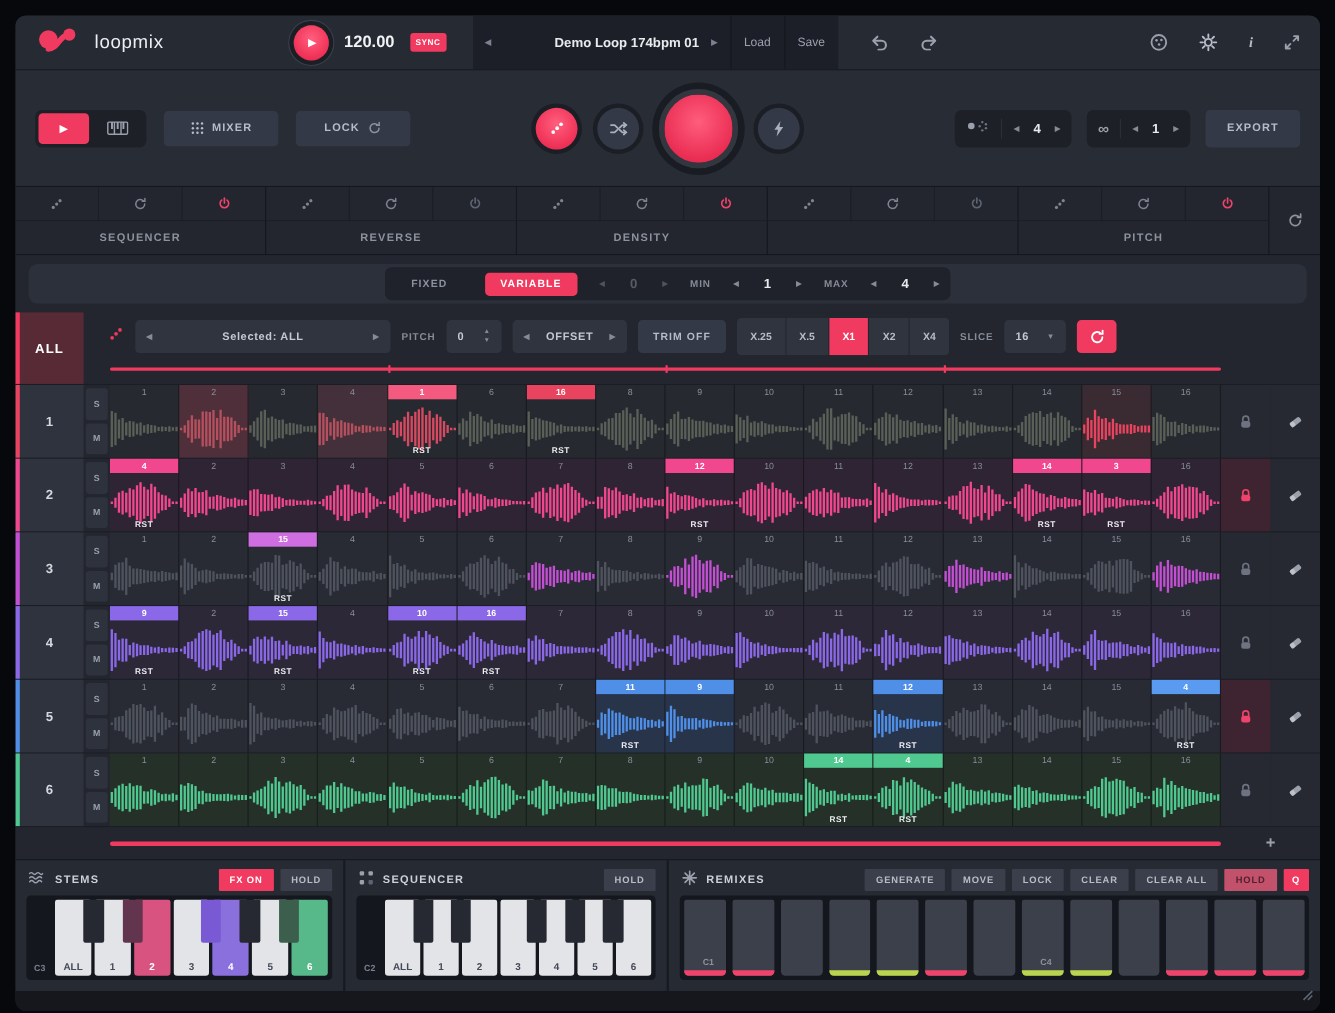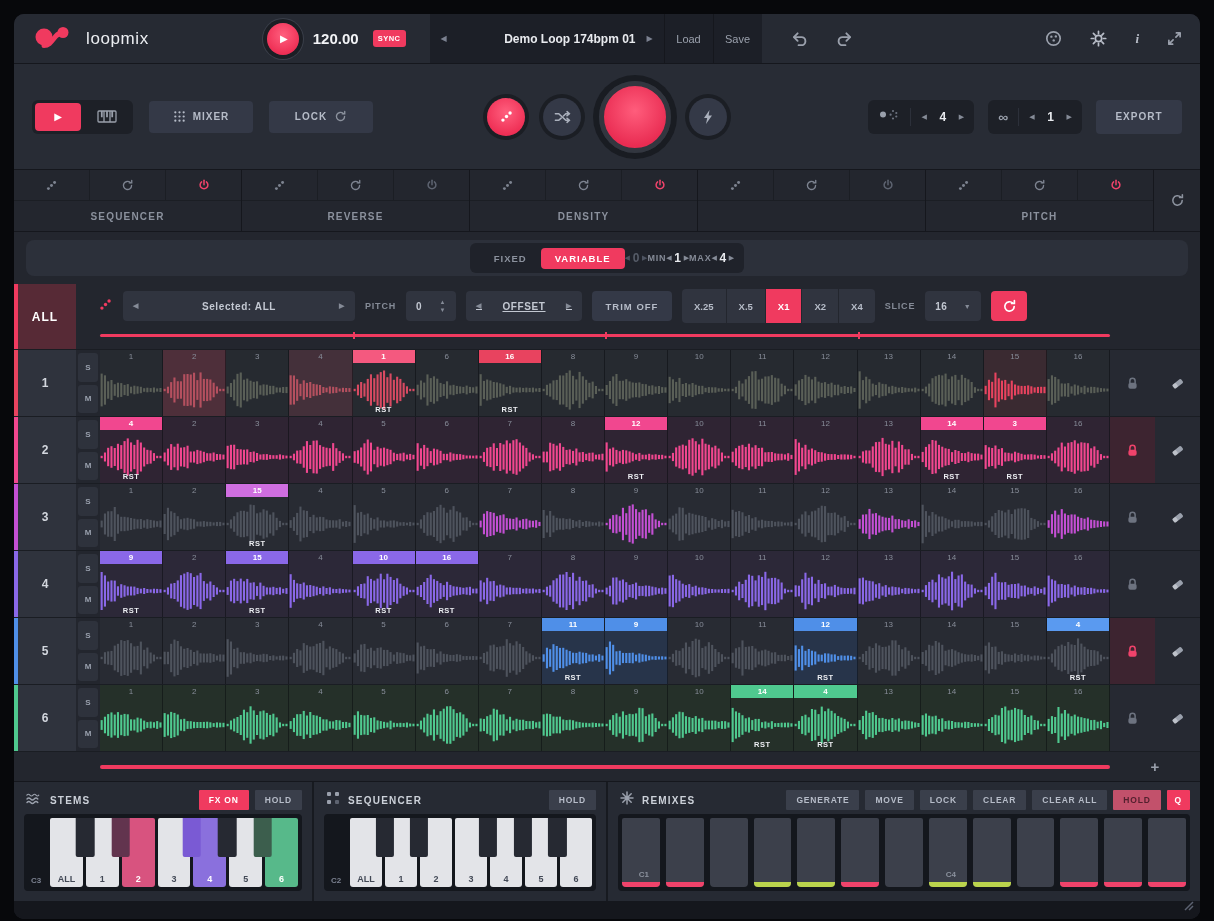--- a/index.html
+++ b/index.html
@@ -60,35 +60,35 @@
   .tab-icons{height:31px;display:flex;}
   .tab-icon-cell{flex:1;display:flex;align-items:center;justify-content:center;border-right:1px solid #1b1e24;border-bottom:1px solid #1b1e24;cursor:pointer;}
   .tab-icon-cell:last-child{border-right:none;}
   .tab-label{flex:1;display:flex;align-items:center;justify-content:center;font-size:10px;font-weight:bold;letter-spacing:1.2px;color:#8b919d;cursor:pointer;}
   .tab-label.active{background:#454b57;color:#f0f2f5;}
   .tab-refresh{width:46px;display:flex;align-items:center;justify-content:center;cursor:pointer;}
 
   
   .varwrap{height:52px;flex:0 0 52px;padding:8px 12px;background:#23262e;}
   .varpanel{height:100%;background:#2c303a;border-radius:8px;display:flex;align-items:center;justify-content:center;}
-  .varpill{background:#1f222a;border-radius:6px;height:30px;display:flex;align-items:center;padding:0 10px;gap:0;}
+  .varpill{background:#1f222a;border-radius:6px;height:30px;display:flex;align-items:center;padding:0 10px;gap:20px;}
   .var-btn{font-size:9.5px;font-weight:bold;letter-spacing:1px;color:#8b919d;padding:5px 14px;border-radius:4px;cursor:pointer;}
   .var-btn.active{background:var(--accent);color:#fff;}
   .var-lbl{font-size:9px;font-weight:bold;letter-spacing:0.8px;color:#858b97;}
 
   
   .grid-header{display:flex;height:66px;flex:0 0 66px;background:#23262e;border-bottom:1px solid #1a1d23;}
   .all-block{width:62px;flex:0 0 62px;background:#572a36;color:#fff;font-size:12px;font-weight:bold;letter-spacing:1px;display:flex;align-items:center;justify-content:center;position:relative;cursor:pointer;}
   .all-block::before{content:'';position:absolute;left:0;top:0;bottom:0;width:4px;background:var(--accent);}
   .gh-right{flex:1;display:flex;flex-direction:column;}
   .gh-toolbar{height:44px;display:flex;align-items:center;gap:10px;padding-left:22px;}
   .pill{background:#30343f;height:30px;border-radius:4px;display:flex;align-items:center;padding:0 10px;color:#c3c8d2;font-size:10px;font-weight:bold;letter-spacing:0.6px;}
   .sel-pill{width:232px;justify-content:space-between;}
   .pitch-box{width:50px;justify-content:space-between;}
-  .offset-pill{width:116px;justify-content:space-between;text-decoration:underline;}
+  .offset-pill{width:104px;justify-content:space-between;}
   .trim-btn{width:80px;height:30px;font-size:9.5px;}
   .tb-lbl{font-size:9px;color:#858b97;font-weight:bold;letter-spacing:0.8px;}
   .spin{display:flex;flex-direction:column;gap:2px;font-size:6px;color:#858b97;line-height:1;cursor:pointer;}
   .rates{display:flex;border-radius:4px;overflow:hidden;}
   .rate-btn{padding:0 12px;height:34px;background:#30343f;color:#b6bcc8;font-size:9.5px;font-weight:bold;display:flex;align-items:center;border-right:1px solid #23262e;cursor:pointer;}
   .rate-btn:last-child{border-right:none;}
   .rate-btn.active{background:var(--accent);color:#fff;}
   .slice-box{width:56px;justify-content:space-between;cursor:pointer;}
   .dd{font-size:7px;color:#858b97;}
   .rotate-btn{width:36px;height:30px;border-radius:4px;background:var(--accent);display:flex;align-items:center;justify-content:center;cursor:pointer;}

